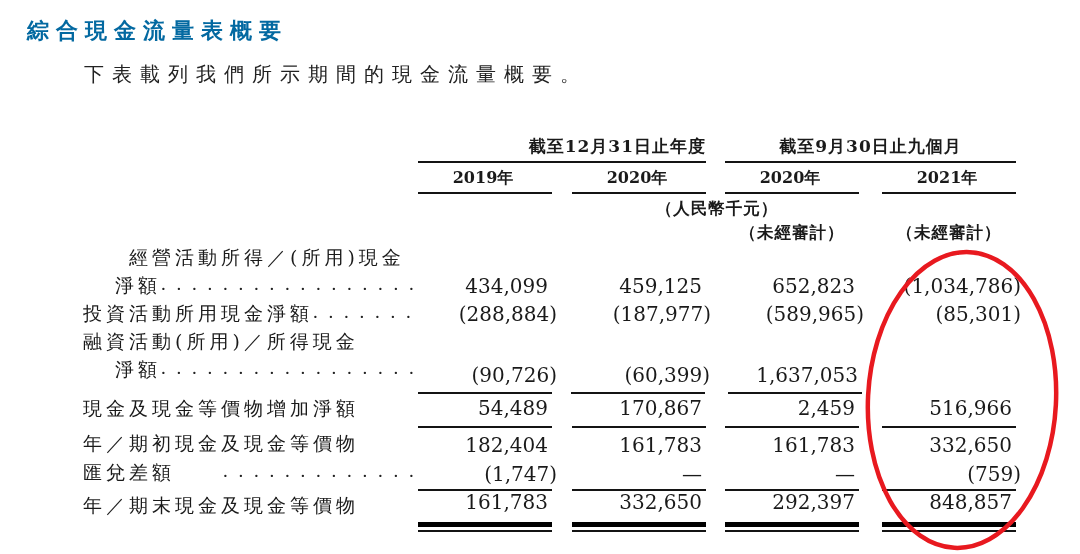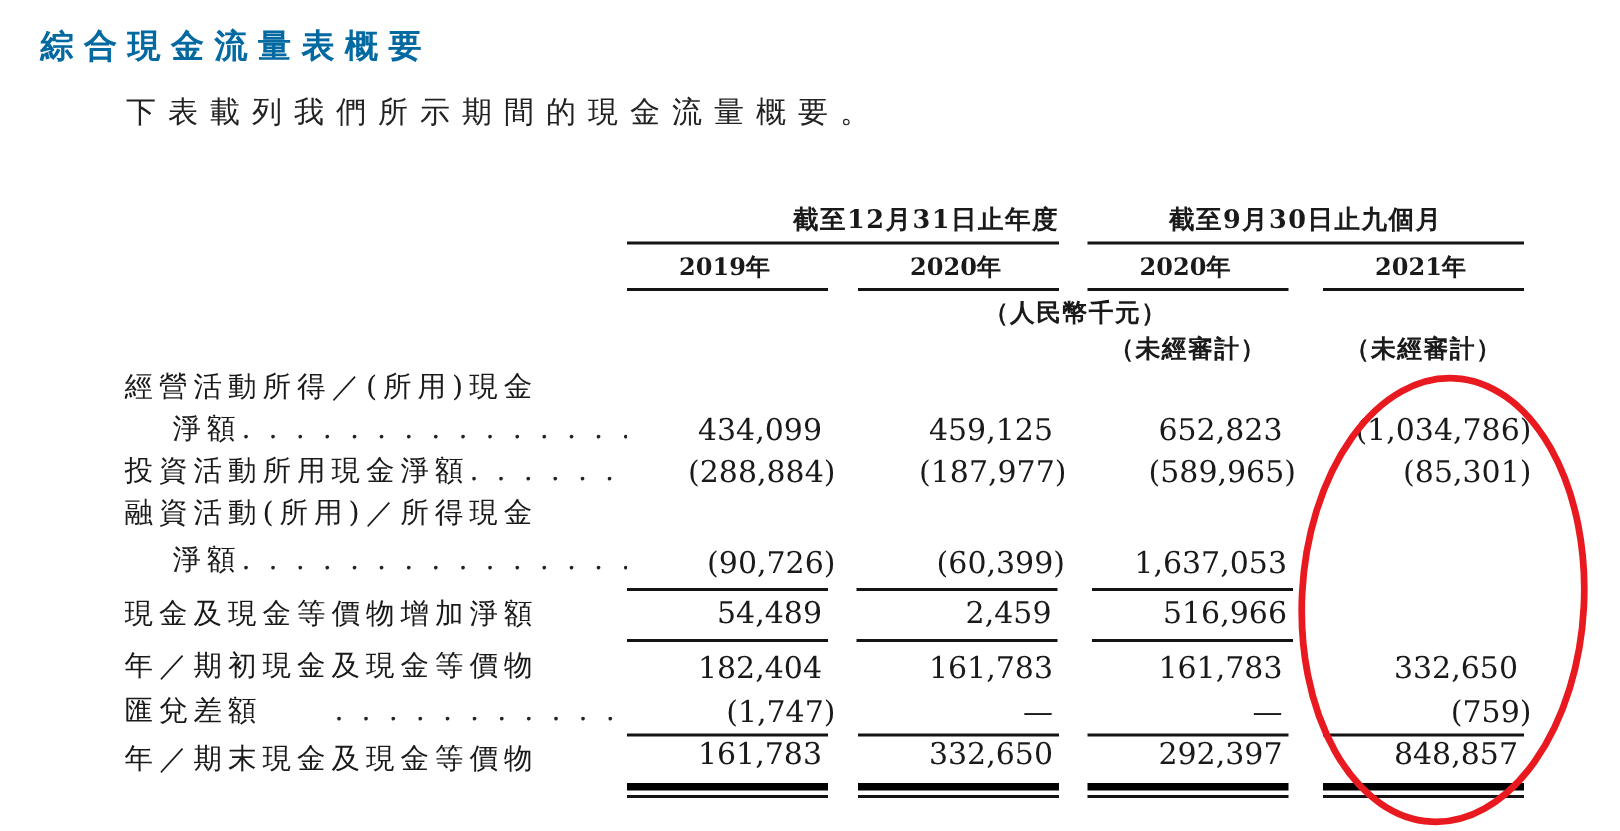--- a/index.html
+++ b/index.html
@@ -23,21 +23,21 @@
     font-size: 20px; letter-spacing: 8px; color: #222;
     white-space: nowrap;
   }
   .tbl { position: absolute; left: 83px; top: 130px; width: 933px; }
 
   .row { display: flex; }
   .row > * { display: flex; align-items: flex-end; }
 
   .sp   { width: 335px; }
   .lbl  { width: 335px; font-size: 19px; letter-spacing: 4px; white-space: nowrap; overflow: hidden; }
-  .lbl.flexline { display: flex; align-items: center; }
+  .lbl.flexline { display: flex; align-items: flex-start; font-family: Liberation Serif, serif; }
   .ind  { display: inline-block; width: 32px; flex: 0 0 32px; }
   .dots { flex: 1 1 auto; overflow: hidden; white-space: nowrap; font-size: 19px; letter-spacing: 3px; color: #222; }
   .dots::after { content: ". . . . . . . . . . . . . . . . . . . . . . . . . . . . . . . . . . . . . . . . . . . . . . . ."; }
 
   .nc { width: 134px; justify-content: flex-end; font-size: 20px; white-space: nowrap; }
   .c2 { margin-left: 20px; }
   .c3 { margin-left: 19px; }
   .c4 { margin-left: 23px; }
   .nc span { padding-right: 4px; }
   .nc span.hang { padding-right: 0; margin-right: -5px; }
@@ -55,21 +55,21 @@
            font-weight: bold; font-size: 16px; padding-bottom: 3px; }
 
   .urow { height: 27px; }
   .ucell { width: 598px; justify-content: center; font-weight: bold; font-size: 16.5px; letter-spacing: 1px; padding-bottom: 1px; }
 
   .uarow { height: 25px; align-items: center; }
   .uasp { width: 642px; }
   .uacell { width: 134px; justify-content: center; font-weight: bold; font-size: 16.5px; letter-spacing: 1px; padding-bottom: 1px; }
 
   
-  .r1a { height: 27px; } .r1a > * { padding-bottom: 2px; }
+  .r1a { height: 27px; margin-left: 46px; } .r1a > * { padding-bottom: 2px; }
   .r1b { height: 28px; } .r1b > * { padding-bottom: 3px; }
   .r2  { height: 28px; } .r2  > * { padding-bottom: 3px; }
   .r3a { height: 28px; } .r3a > * { padding-bottom: 2px; }
   .r3b { height: 37px; } .r3b > * { padding-bottom: 5px; }
   .r4  { height: 34px; } .r4  > * { padding-bottom: 6px; }
   .r5  { height: 32px; } .r5  > * { padding-bottom: 3px; }
   .r6  { height: 31px; } .r6  > * { padding-bottom: 3px; gap: 48px; }
   .r7  { height: 36px; } .r7  > * { padding-bottom: 8px; }
 
   .ru  { border-bottom: 2px solid #141414; }
@@ -194,20 +194,23 @@
       <div class="nc ru c4">
           <span>1,637,053</span>
         </div>
     </div>
 
     <div class="row r4">
       <div class="lbl">現金及現金等價物增加淨額</div>
       <div class="nc ru">
           <span>54,489</span>
         </div>
+      <div class="nc ru c2">
+          <span>170,867</span>
+        </div>
       <div class="nc ru c3">
           <span>2,459</span>
         </div>
       <div class="nc ru c4">
           <span>516,966</span>
         </div>
     </div>
 
     <div class="row r5">
       <div class="lbl">年／期初現金及現金等價物</div>

